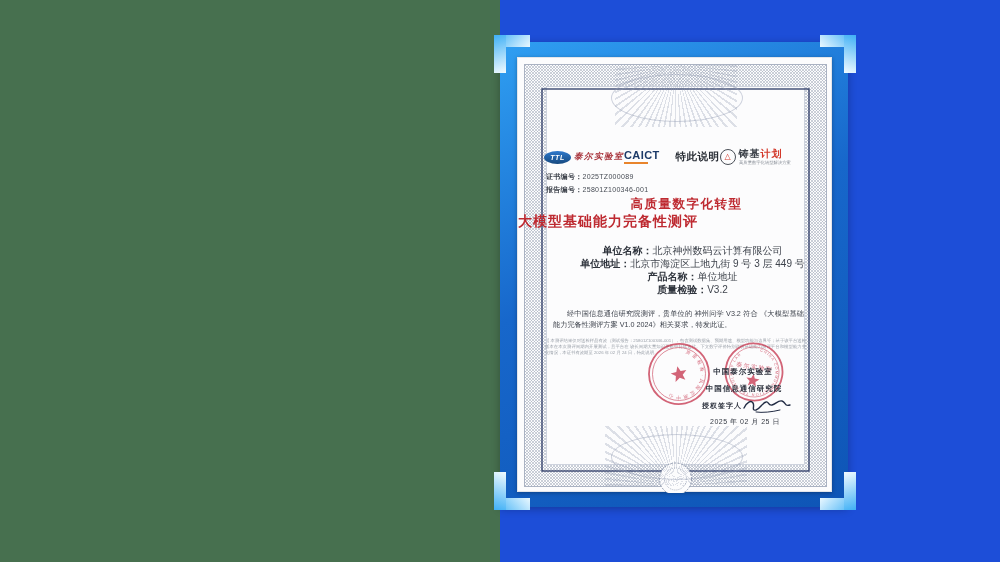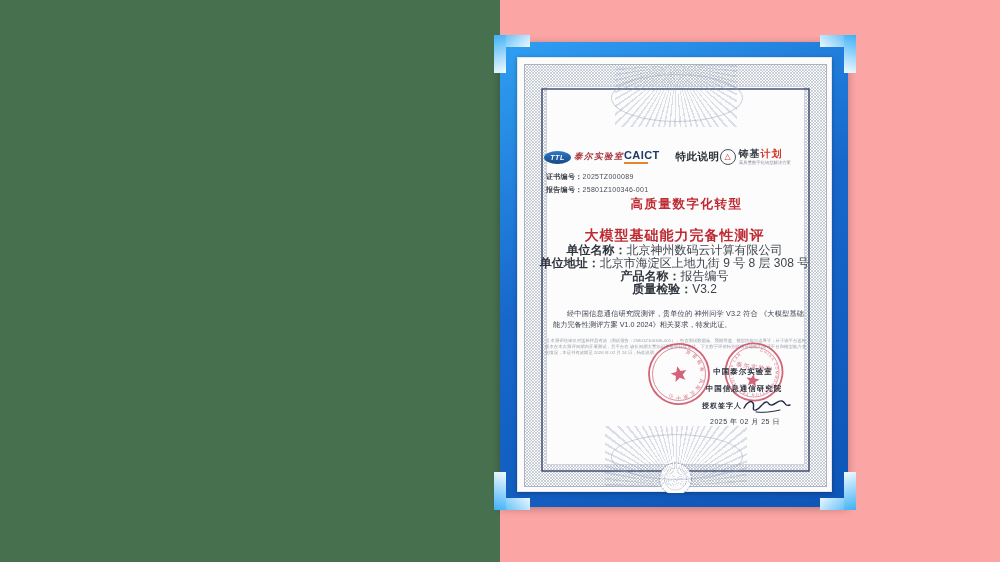--- a/index.html
+++ b/index.html
@@ -1,17 +1,17 @@
 <!DOCTYPE html>
 <html><head>
 <meta charset="utf-8">
 <style>
   html,body{margin:0;padding:0;}
   body{font-family:"Liberation Sans","DejaVu Sans",sans-serif;background:#ffffff;}
-  .stage{position:relative;width:1000px;height:562px;background:#fca5a5;overflow:hidden;}
+  .stage{position:relative;width:1000px;height:562px;background:#1d4ed8;overflow:hidden;}
   .green-panel{position:absolute;left:0;top:0;width:500px;height:562px;background:#47704F;}
 
   
   .frame{position:absolute;left:500px;top:42px;width:348px;height:465px;
     background:linear-gradient(155deg,#2f9ff2 0%,#1767cb 45%,#0e55b6 100%);
     border-radius:2px;box-shadow:0 2px 8px rgba(0,0,0,.28);}
   .bracket{position:absolute;}
   .br-tl-h{left:494px;top:35px;width:36px;height:12px;background:linear-gradient(135deg,#3fb0f6,#eaf8ff);}
   .br-tl-v{left:494px;top:35px;width:12px;height:38px;background:linear-gradient(160deg,#3fb0f6,#f2fbff);}
   .br-tr-h{left:820px;top:35px;width:36px;height:12px;background:linear-gradient(225deg,#3fb0f6,#eaf8ff);}
@@ -52,24 +52,24 @@
   .zhuji-dark{color:#3b4048;}
   .zhuji-red{color:#d3392b;}
   .zhuji-sub{font-size:6px;color:#8a9099;transform:scale(.72);transform-origin:left top;white-space:nowrap;margin-top:1px;}
 
   
   .numbers{position:absolute;left:28px;top:112px;font-size:7px;color:#474c55;line-height:13px;letter-spacing:.3px;}
   .numbers b{font-weight:700;color:#3a3f48;}
 
   
   .title1{position:absolute;left:0;width:100%;top:138px;text-align:center;font-size:12.5px;font-weight:700;letter-spacing:1.5px;padding-left:12px;}
-  .title2{position:absolute;left:0;width:100%;top:155px;text-align:center;font-size:14px;font-weight:800;letter-spacing:1px;margin-top:14px;}
+  .title2{position:absolute;left:0;width:100%;top:155px;text-align:left;font-size:14px;font-weight:800;letter-spacing:1px;}
 
   
-  .info{position:absolute;left:0;width:100%;top:186px;text-align:center;font-size:12px;line-height:13px;color:#3f444d;}
+  .info{position:absolute;left:6px;width:100%;top:186px;text-align:center;font-size:10px;line-height:13px;color:#3f444d;padding-left:12px;}
   .info b{color:#2f343d;font-weight:800;}
 
   
   .statement{position:absolute;left:27px;right:27px;top:251px;font-size:7.2px;line-height:10.5px;color:#3c414b;
     text-align:justify;text-indent:14px;padding-left:8px;}
 
   
   .footnote{position:absolute;left:27px;right:27px;top:280px;height:22px;overflow:visible;}
   .footnote-inner{transform:scale(.62);transform-origin:left top;width:421px;font-size:7px;line-height:9px;color:#9aa0a9;text-align:justify;}
 
@@ -139,22 +139,22 @@
     <div class="numbers">
       <div><b>证书编号：</b><span>2025TZ000089</span></div>
       <div><b>报告编号：</b><span>25801Z100346-001</span></div>
     </div>
 
     <div class="title1" style="color:#BE2A31">高质量数字化转型</div>
     <div class="title2" style="color:#BE2A31">大模型基础能力完备性测评</div>
 
     <div class="info">
       <div><b>单位名称：</b><span>北京神州数码云计算有限公司</span></div>
-      <div><b>单位地址：</b><span>北京市海淀区上地九街 9 号 8 层 308 号</span></div>
-      <div><b>产品名称：</b><span>报告编号</span></div>
+      <div><b>单位地址：</b><span>北京市海淀区上地九街 9 号 3 层 449 号</span></div>
+      <div><b>产品名称：</b><span>单位地址</span></div>
       <div><b>质量检验：</b><span>V3.2</span></div>
     </div>
 
     <div class="statement">经中国信息通信研究院测评，贵单位的 神州问学 V3.2 符合 《大模型基础能力完备性测评方案 V1.0 2024》相关要求，特发此证。</div>
 
     <div class="footnote">
       <div class="footnote-inner">
         <span>【 本测评结果仅对送检样品有效（测试报告：25801Z100346-001），包含测试数据集、预期用途、模型功能与边界等；基于该平台送检版本在本次测评周期内开展测试，且平台在</span>
         <span>较长周期大量知识更新中持续迭代。下文数字评价特别说明基础能力测评平台和模型能力变化情况，本证书有效期至 2026 年 02 月 24 日，特此说明。</span>
       </div>

